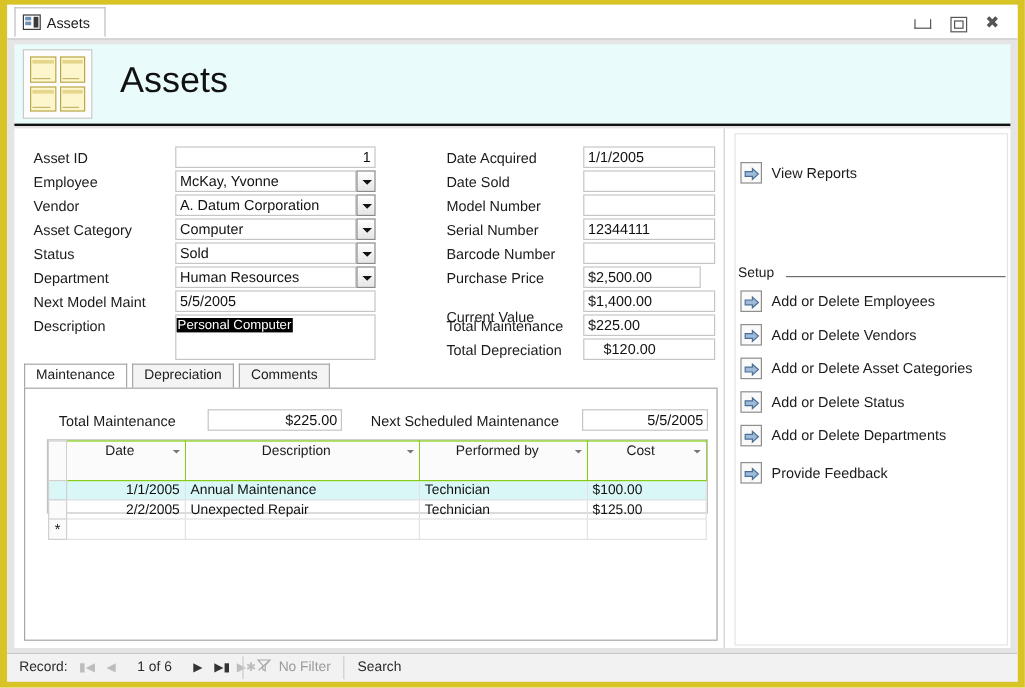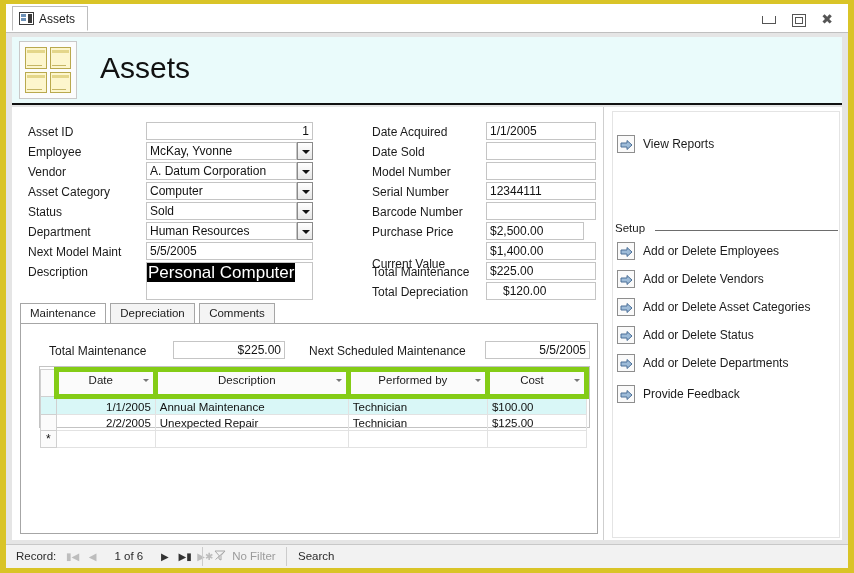--- a/index.html
+++ b/index.html
@@ -149,21 +149,21 @@
     content:"";position:absolute;left:4px;top:7px;
     width:0;height:0;border-left:4px solid transparent;border-right:4px solid transparent;
     border-top:4px solid #111;
   }
   .descbox{
     position:absolute;box-sizing:border-box;
     border:1px solid #c5c5c5;background:#fff;
     overflow:hidden;
   }
   .selected{
-    background:#000;color:#fff;padding:0 1px;font-size:17px;margin-top:28px;
+    background:#000;color:#fff;padding:0 1px;font-size:11px;margin-top:28px;
   }
 
   
   .tabctl{
     position:absolute;
     box-sizing:border-box;
   }
   .tabhdr{position:absolute;left:0;top:0;height:21px;}
   .tbtn{
     position:relative;display:inline-block;height:21px;box-sizing:border-box;
@@ -179,26 +179,26 @@
     box-sizing:border-box;
     border:1px solid #a6a6a6;
     background:#ffffff;
   }
 
   
   .ds{position:absolute;box-sizing:border-box;border:1px solid #c3c3c3;background:#fff;}
   .ds table{border-collapse:collapse;width:100%;font-size:11.5px;}
   .ds th{
     background:#fbfbfb;
-    border:5px solid #84cc16;
+    border:1px solid #84cc16;
     font-weight:normal;
     height:16px;
     color:#1b1b1b;
     position:relative;
-    padding:0 12px 6px 2px;
+    padding:0 12px 16px 2px;
   }
   .ds th .arr{
     position:absolute;right:4px;top:7px;
     width:0;height:0;border-left:3px solid transparent;border-right:3px solid transparent;
     border-top:3px solid #777;
   }
   .ds td{
     border:1px solid #e2e2e2;
     border-top:none;
     height:15px;

